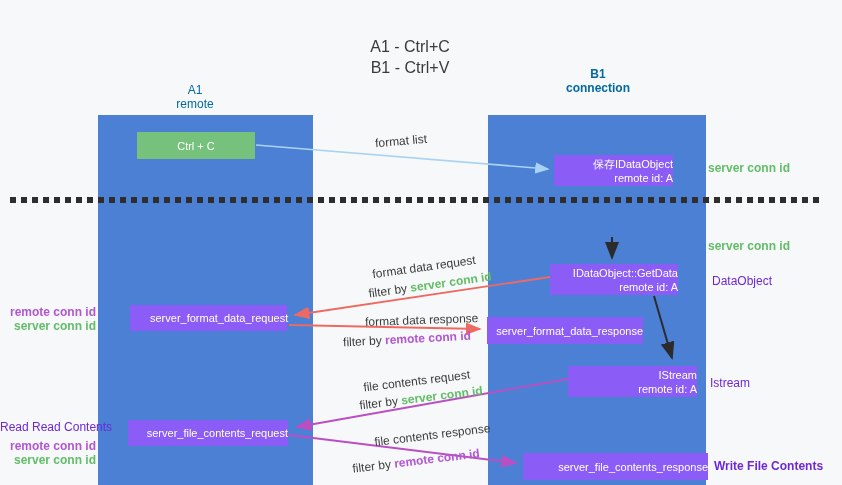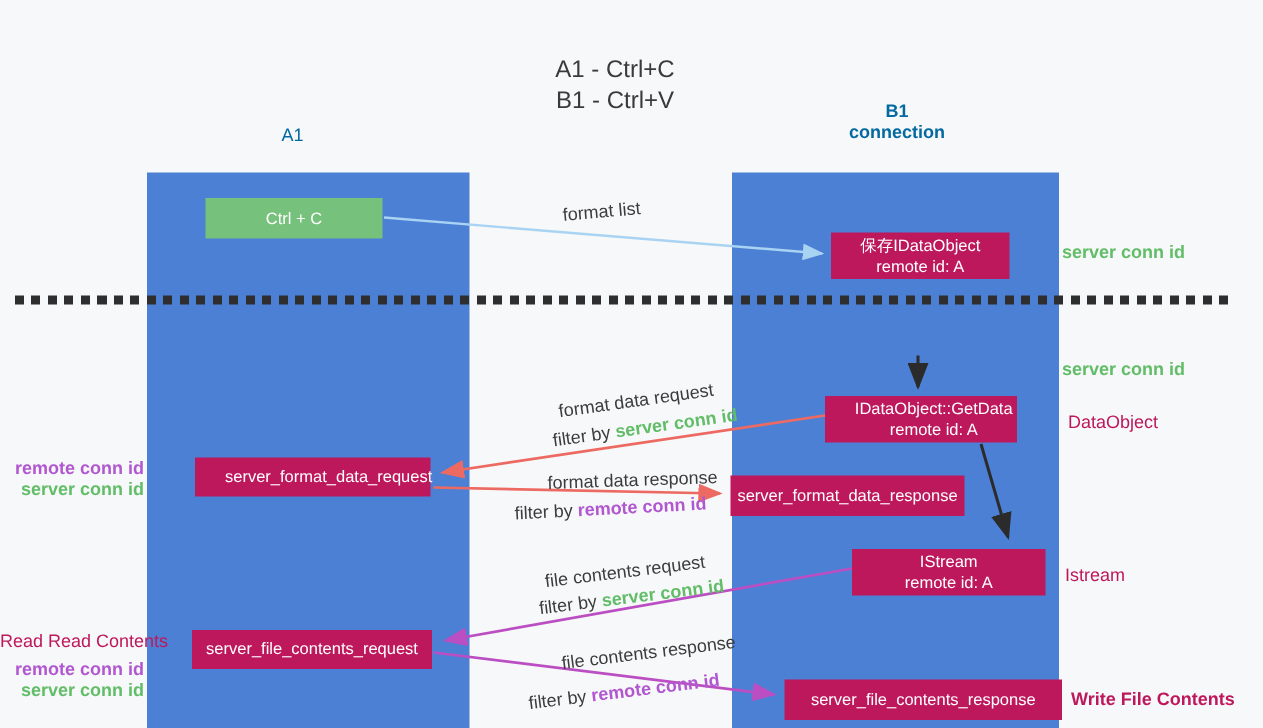--- a/index.html
+++ b/index.html
@@ -14,48 +14,49 @@
   .lane { position: absolute; top: 87px; height: 373px; background: #4b80d5; }
   .lane-left { left: 98px; width: 215px; }
   .lane-right { left: 488px; width: 218px; }
 
   .dashed-line { position: absolute; left: 10px; top: 169px; width: 814px; height: 6px;
     background: repeating-linear-gradient(to right, #2e2e2e 0 6px, transparent 6px 11px); }
 
   .node { position: absolute; color: #fff; font-size: 11px; text-align: center;
           display: flex; flex-direction: column; justify-content: center; line-height: 14px; }
   .node-green { background: #76c17c; }
-  .node-orange { background: #be185d; }
+  .node-orange { background: #8b5cf6; text-align: right; }
 
   .arrows { position: absolute; left: 0; top: 0; width: 842px; height: 485px; pointer-events: none; }
 
   .edge-label { position: absolute; font-size: 12px; color: #3c3c3c; white-space: nowrap; }
   .hl-green { color: #62bd68; font-weight: bold; }
   .hl-magenta { color: #b157d0; font-weight: bold; }
 
   .right-label { position: absolute; font-size: 12px; white-space: nowrap; }
-  .dark-label { color: #be185d; }
+  .dark-label { color: #6d28d9; }
   .green-bold { color: #62bd68; font-weight: bold; }
   .magenta-bold { color: #b157d0; font-weight: bold; }
 
   .left-label-block { position: absolute; left: 0; width: 96px; text-align: right;
                       font-size: 12px; line-height: 14px; white-space: nowrap; }
 </style>
 </head>
 <body>
 
 <div class="canvas">
 
   <div class="title">
     <div>A1 - Ctrl+C</div>
     <div>B1 - Ctrl+V</div>
   </div>
 
   <div class="lane-header" style="left:135px; top:55px;">
     <div>A1</div>
+    <div>remote</div>
   </div>
   <div class="lane-header" style="left:538px; top:39px;font-weight:bold;">
     <div>B1</div>
     <div>connection</div>
   </div>
 
   <div class="lane lane-left"></div>
   <div class="lane lane-right"></div>
 
   <div class="dashed-line"></div>

